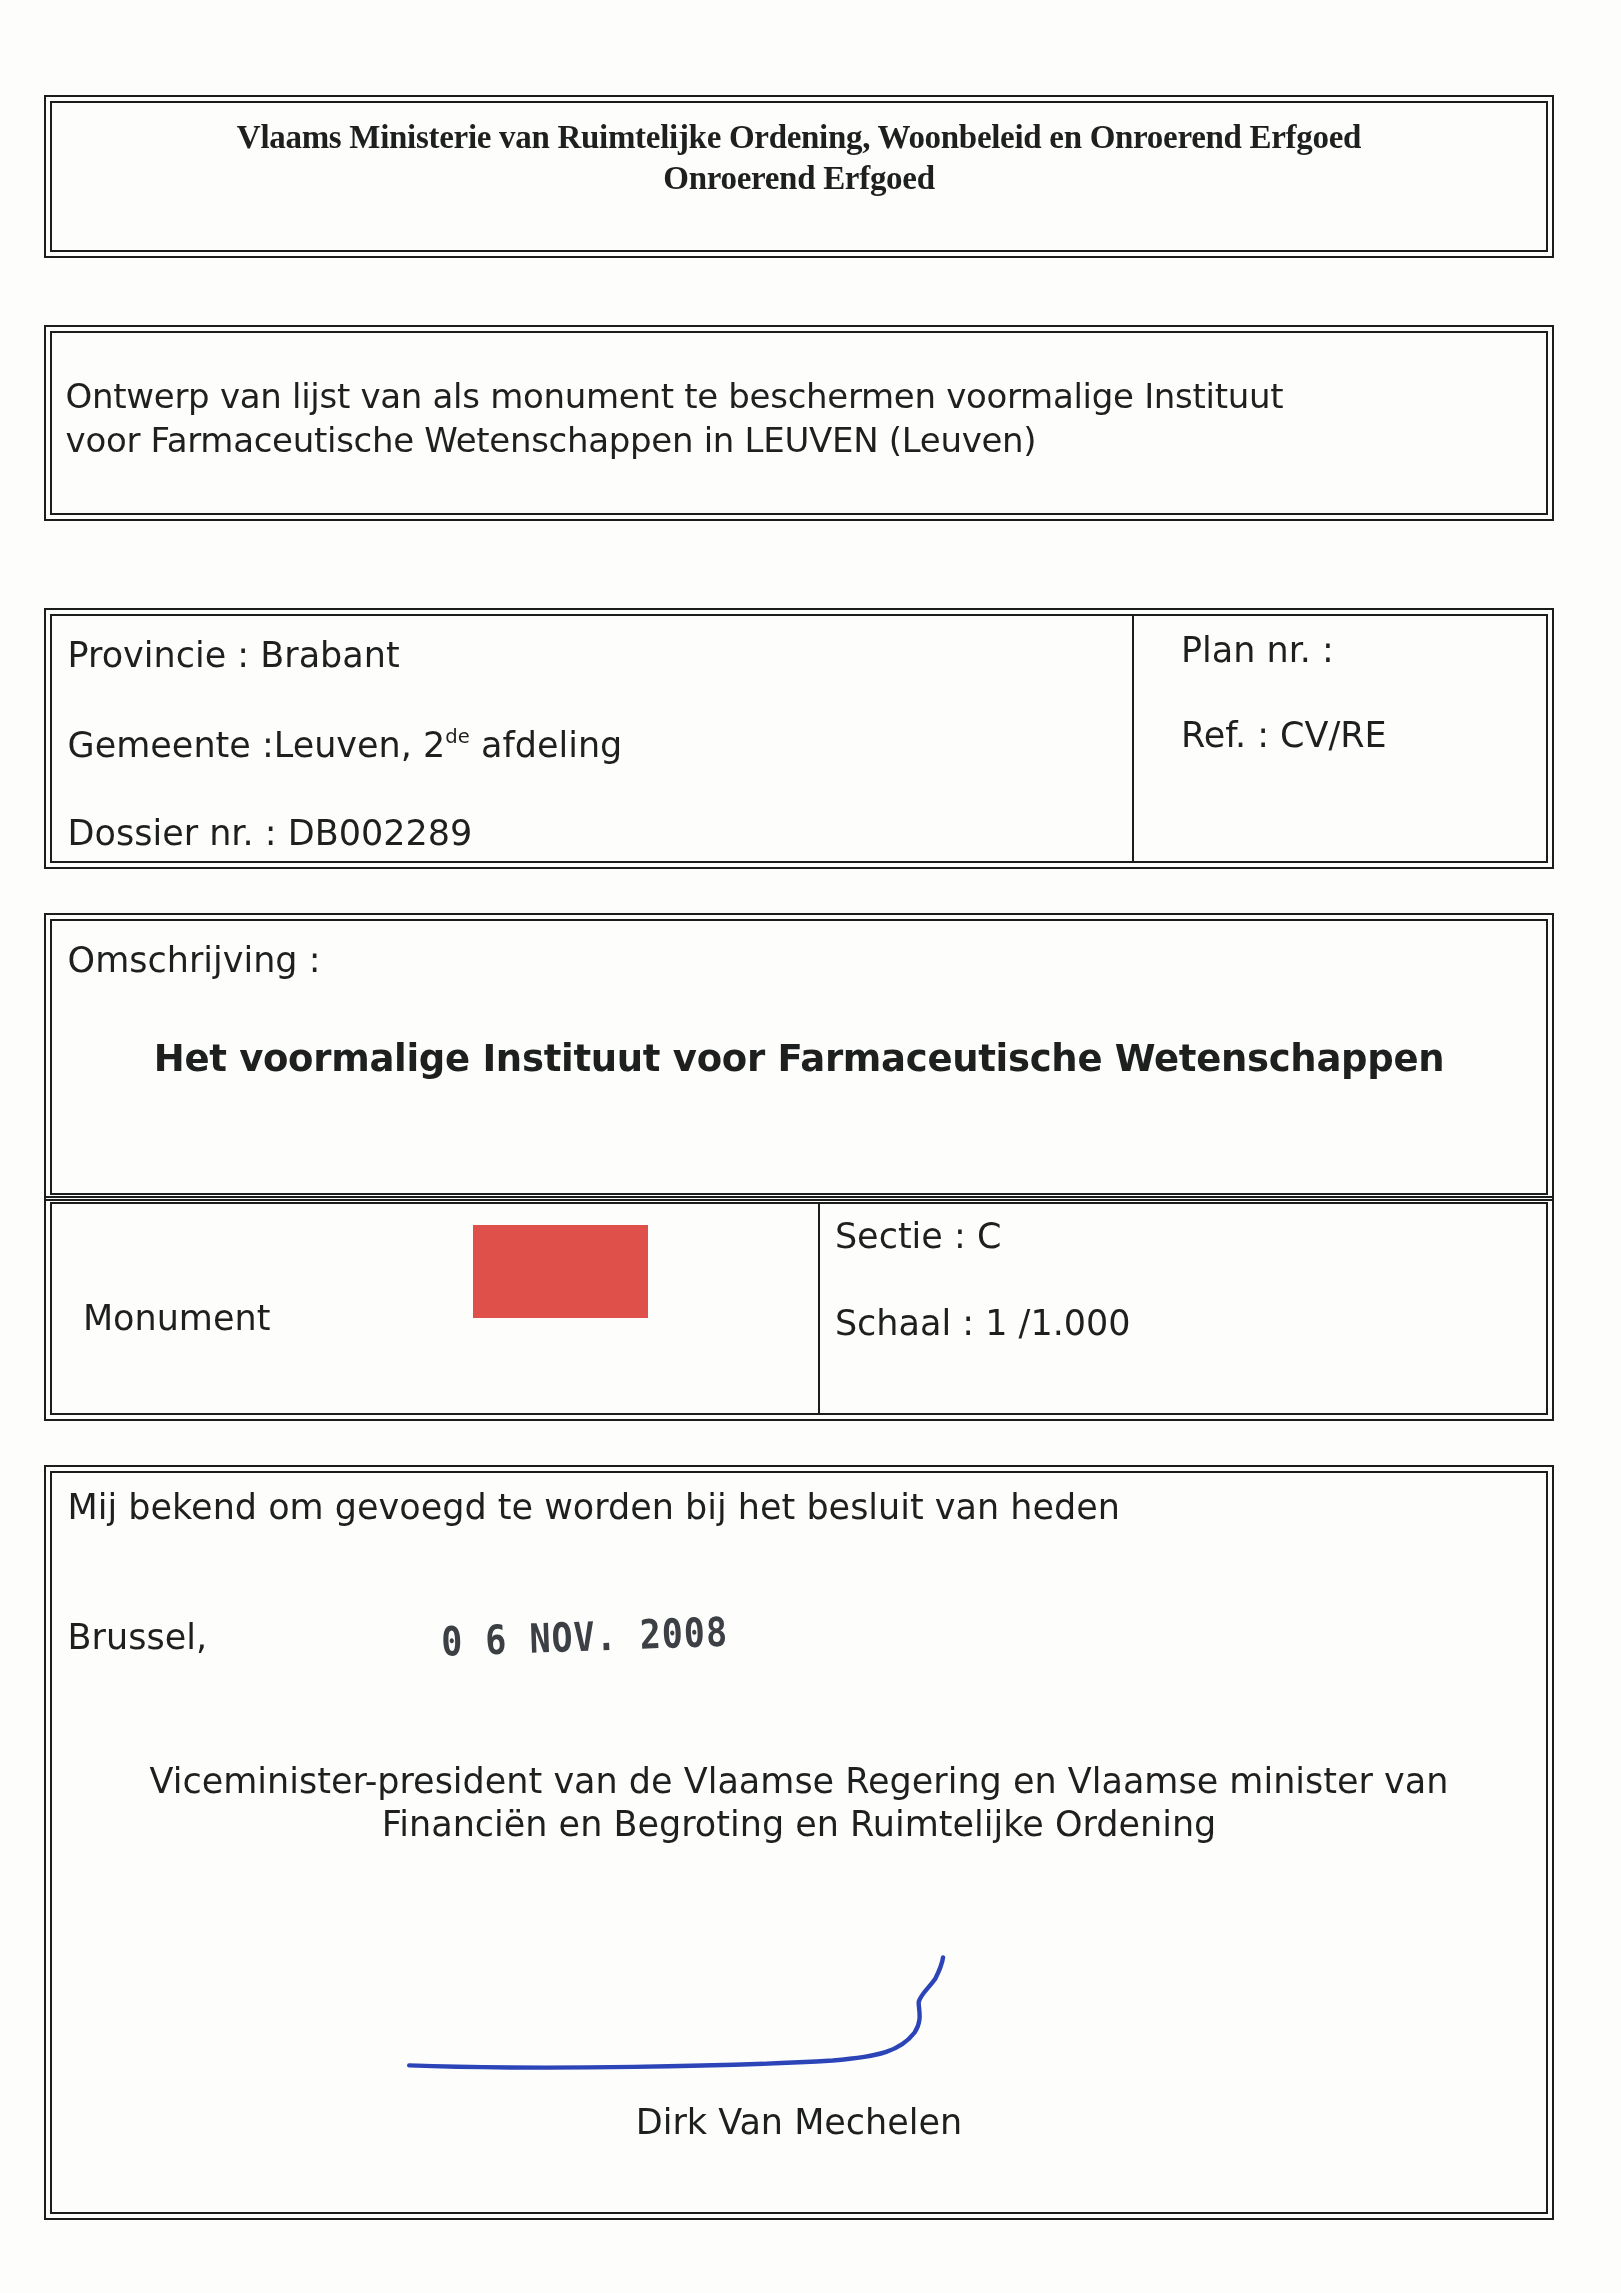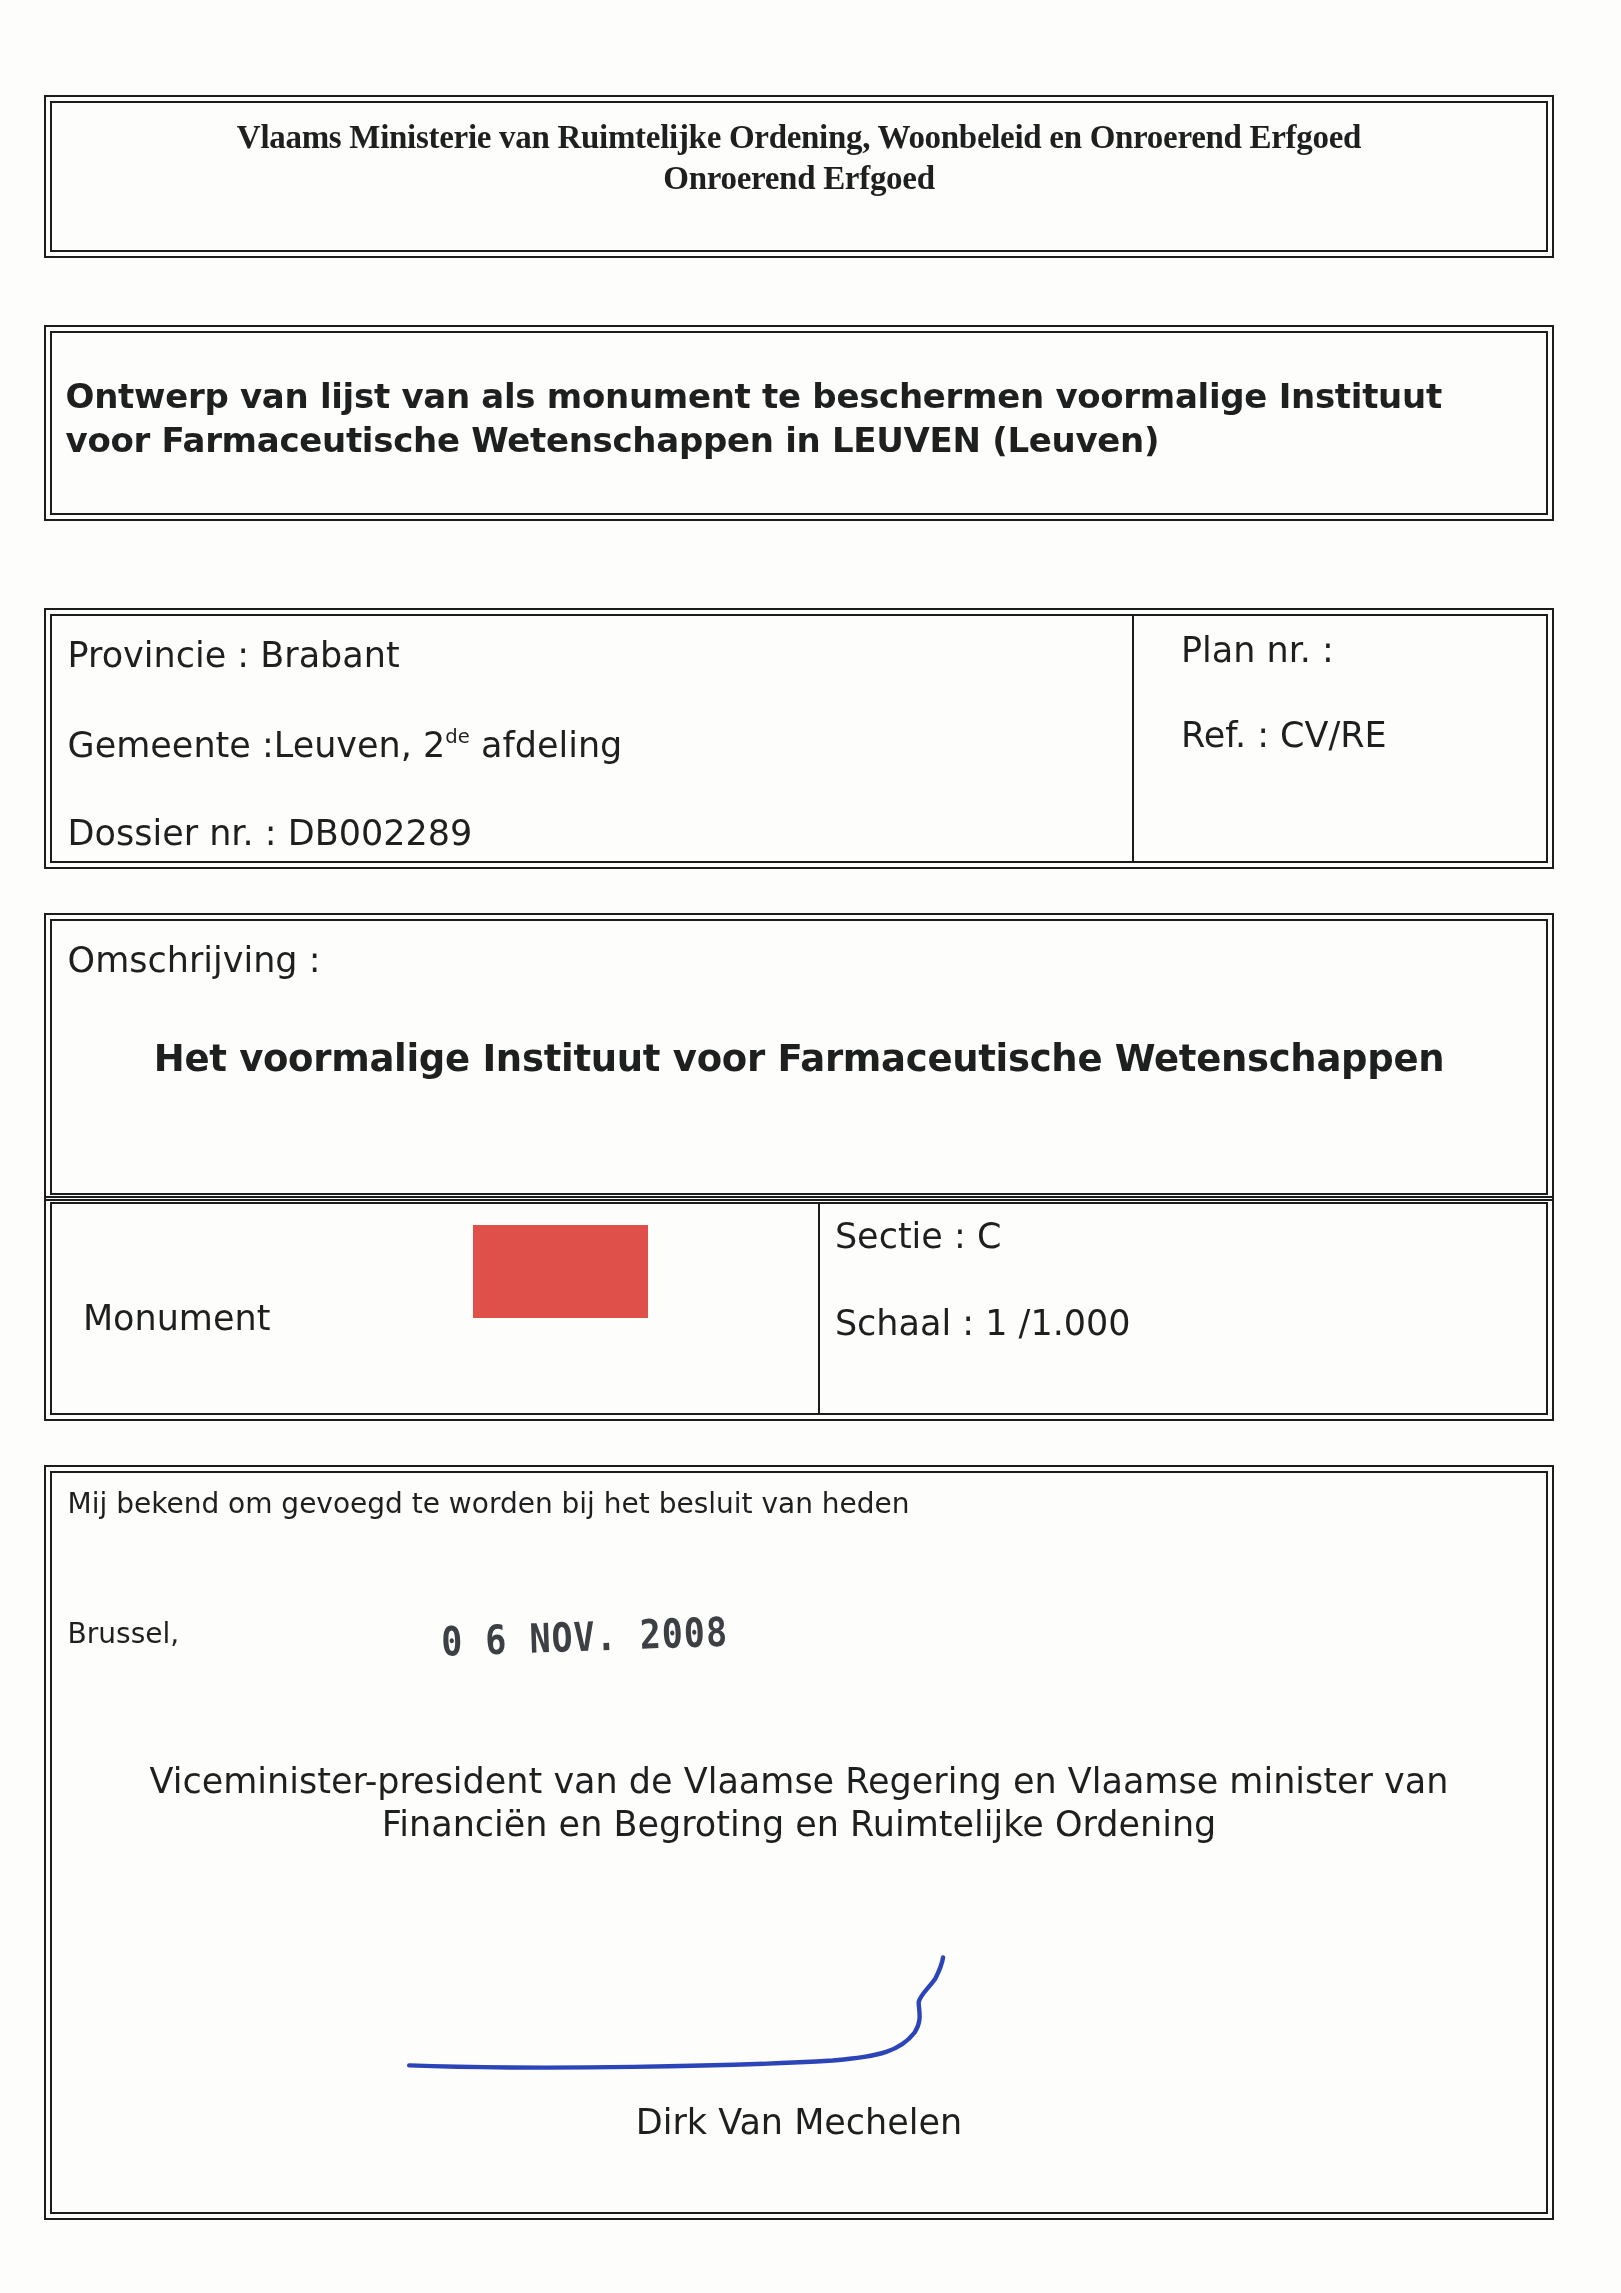--- a/index.html
+++ b/index.html
@@ -29,21 +29,21 @@
   #b1 .hdr {
     position: absolute; left: 0; right: 0; top: 13.7px;
     text-align: center; font-weight: bold; font-size: 33px; line-height: 41px;
     letter-spacing: -0.3px;
   }
 
   
   #b2 { top: 325px; height: 196px; }
   #b2 .title {
     position: absolute; left: 13.7px; top: 41px;
-    font-weight: bold; font-size: 34px; line-height: 44px; letter-spacing: -0.3px;
+    font-weight: normal; font-size: 34px; line-height: 44px; letter-spacing: -0.3px;
   }
 
   
   #b3 { top: 608px; height: 261px; }
   #b3 .divider { position: absolute; top: 0; bottom: 0; left: 1080px; width: 2px; background: #1b1c1c; }
   #b3 .t { font-size: 35px; left: 15.7px; }
   #b3 .r { font-size: 35px; left: 1099px; margin-left: 30px; }
   sup { font-size: 19.6px; vertical-align: 13.7px; line-height: 0; }
 
   
@@ -53,21 +53,21 @@
 
   
   #b5 { top: 1196px; height: 225px; }
   #b5 .divider { position: absolute; top: 0; bottom: 0; left: 766px; width: 2px; background: #1b1c1c; }
   #b5 .lbl { font-size: 35px; left: 31px; top: 82px; margin-top: 12px; }
   #b5 .swatch { position: absolute; left: 421px; top: 21.6px; width: 175px; height: 93px; }
   #b5 .r { font-size: 35px; left: 783px; }
 
   
   #b6 { top: 1465px; height: 755px; }
-  #b6 .t { font-size: 28px; left: 15.7px; }
+  #b6 .t { font-size: 35px; left: 15.7px; }
   #b6 .stamp {
     left: 390px; top: 152px; font-family: "DejaVu Sans Mono", monospace;
     font-weight: bold; font-size: 35px; letter-spacing: 1px; color: #3c3f43;
     transform: rotate(-2deg) scaleY(1.15); transform-origin: left bottom;
   }
   #b6 .center {
     position: absolute; left: 0; right: 0; text-align: center; font-size: 35px; line-height: 43px;
   }
   #b6 .sig { position: absolute; left: 0; top: 0; width: 100%; height: 100%; pointer-events: none; }
 </style>

